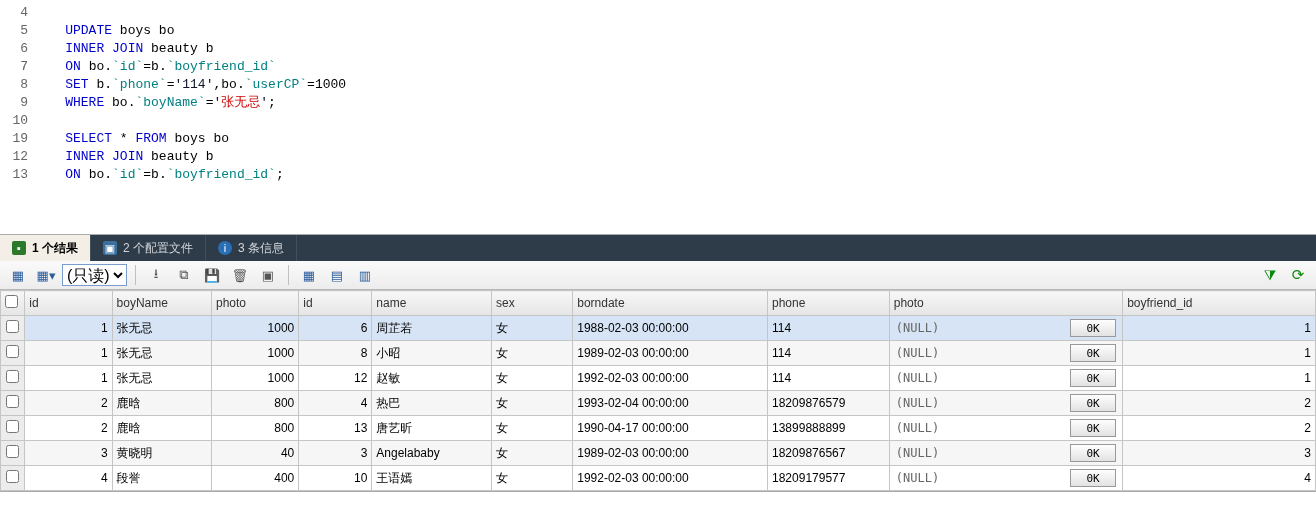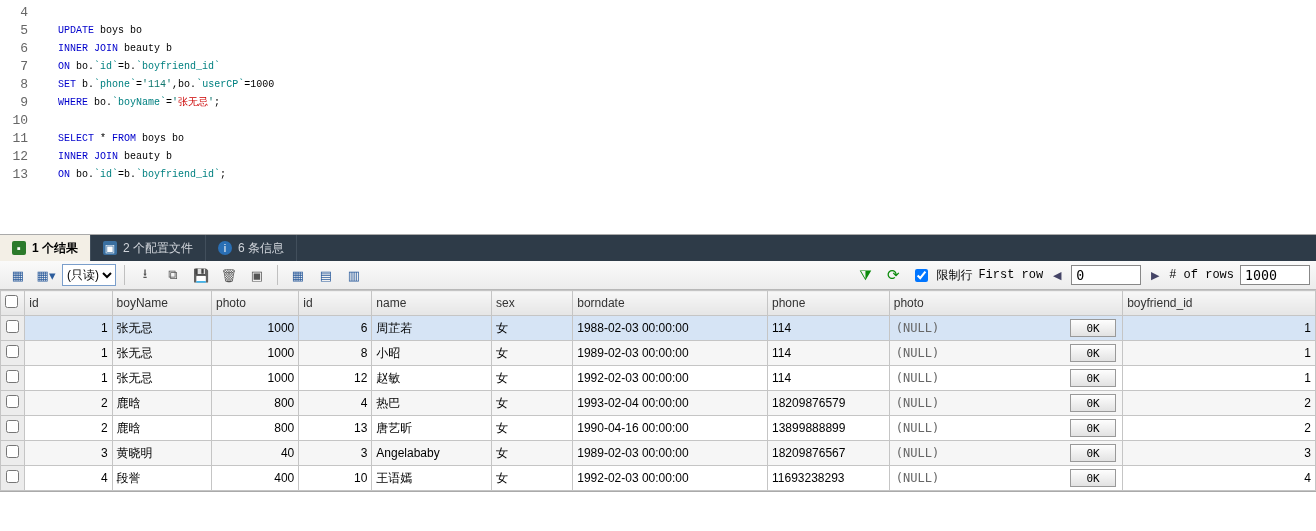--- a/index.html
+++ b/index.html
@@ -24,29 +24,29 @@
     text-align: right;
     color: #666;
     font-family: Consolas, "Courier New", monospace;
     font-size: 13px;
     padding-right: 6px;
     user-select: none;
   }
   .gutter div { height: 18px; line-height: 18px; }
   .code {
     font-family: Consolas, "Courier New", monospace;
-    font-size: 10px;
+    font-size: 13px;
     white-space: pre;
     line-height: 18px;
     color: #000;
   }
   .code .row { height: 18px; }
   .kw   { color: #0000cc; }    
   .id   { color: #008080; text-align: center; }    
-  .str  { color: #0f766e; font-weight: normal; }
+  .str  { color: #0f172a; font-weight: normal; }
   .strRed { color: #cc0000; }
 
   
   .tabbar {
     display: flex;
     height: 26px;
     background: #2e3b48;
     color: #d0d4da;
     align-items: stretch;
     font-size: 12px;
@@ -96,21 +96,21 @@
     border: 1px solid transparent;
     background: transparent;
     cursor: pointer;
     color: #555;
     font-size: 13px;
   }
   .tbtn.grid { color: #2c5c9c; }
   .sep { width:1px; height:20px; background:#c0c0c0; margin:0 4px; }
   select.readonly-sel {
     height: 22px;
-    font-size: 12px;
+    font-size: 16px;
     border: 1px solid #7a9ecb;
     background: #fff;
   }
   .spacer { flex: 1; }
 
   .filter-ico { color: #0a8a0a; font-size: 14px; }
   .refresh-ico { color: #0a8a0a; font-size: 15px; }
   .limit-line { display:flex; align-items:center; gap:6px; }
   .limit-line input[type="checkbox"] { margin:0 2px 0 6px; }
   .monolbl { font-family: Consolas, "Courier New", monospace; font-size:12px; }
@@ -194,39 +194,39 @@
 
 <div class="editor">
   <div class="gutter">
       <div>4</div>
       <div>5</div>
       <div>6</div>
       <div>7</div>
       <div>8</div>
       <div>9</div>
       <div>10</div>
-      <div>11</div>
+      <div>19</div>
       <div>12</div>
       <div>13</div>
     </div>
   <div class="code"><div class="row">    </div><div class="row">    <span class="kw">UPDATE</span><span> boys bo</span></div><div class="row">    <span class="kw">INNER JOIN</span><span> beauty b</span></div><div class="row">    <span class="kw">ON</span><span> bo.</span><span class="id">`id`</span><span>=</span><span>b.</span><span class="id">`boyfriend_id`</span></div><div class="row">    <span class="kw">SET</span><span> b.</span><span class="id">`phone`</span><span>=</span><span class="str">'114'</span><span>,</span><span>bo.</span><span class="id">`userCP`</span><span>=</span><span>1000</span></div><div class="row">    <span class="kw">WHERE</span><span> bo.</span><span class="id">`boyName`</span><span>=</span><span class="str">'</span><span class="strRed">张无忌</span><span class="str">'</span><span>;</span></div><div class="row">    </div><div class="row">    <span class="kw">SELECT</span><span> * </span><span class="kw">FROM</span><span> boys bo</span></div><div class="row">    <span class="kw">INNER JOIN</span><span> beauty b</span></div><div class="row">    <span class="kw">ON</span><span> bo.</span><span class="id">`id`</span><span>=</span><span>b.</span><span class="id">`boyfriend_id`</span><span>;</span></div></div>
 </div>
 
 <div class="tabbar">
   <div class="tab active">
     <span class="tabicon results">▪</span>
     <span>1 个结果</span>
   </div>
   <div class="tab">
     <span class="tabicon profile">▣</span>
     <span>2 个配置文件</span>
   </div>
   <div class="tab">
     <span class="tabicon msgs">i</span>
-    <span>6 条信息</span>
+    <span>3 条信息</span>
   </div>
 </div>
 
 <div class="toolbar">
   <span class="tbtn grid">▦</span>
   <span class="tbtn grid">▦▾</span>
   <select class="readonly-sel">
     <option>(只读)</option>
   </select>
   <div class="sep"></div>
@@ -238,30 +238,20 @@
   <div class="sep"></div>
   <span class="tbtn grid">▦</span>
   <span class="tbtn grid">▤</span>
   <span class="tbtn grid">▥</span>
 
   <div class="spacer"></div>
 
   <span class="tbtn filter-ico">⧩</span>
   <span class="tbtn refresh-ico">⟳</span>
 
-  <div class="limit-line">
-    <input type="checkbox" checked="" style="">
-    <span>限制行</span>
-    <span class="monolbl">First row</span>
-    <span class="navArrow">◀</span>
-    <input class="rowInput" value="0" style="">
-    <span class="navArrow">▶</span>
-    <span class="monolbl"># of rows</span>
-    <input class="rowInput" value="1000" style="">
-  </div>
 </div>
 
 <div class="grid-wrap">
   <table class="results">
     <colgroup>
       <col class="c-ck">
         <col class="c-id1">
         <col class="c-boy">
         <col class="c-usercp">
       <col class="c-id2">
@@ -363,21 +353,21 @@
           <td class="numR">2</td>
         </tr>
         <tr>
           <td class="ck-cell"><input type="checkbox" style=""></td>
           <td class="numR">2</td>
           <td class="textL">鹿晗</td>
           <td class="numR">800</td>
           <td class="numR">13</td>
           <td class="textL">唐艺昕</td>
           <td class="textL">女</td>
-          <td class="textL">1990-04-16 00:00:00</td>
+          <td class="textL">1990-04-17 00:00:00</td>
           <td class="textL">13899888899</td>
           <td>
             <div class="photo-cell">
               <span class="photo-null">(NULL)</span>
               <button class="photo-btn">0K</button>
             </div>
           </td>
           <td class="numR">2</td>
         </tr>
         <tr>
@@ -400,21 +390,21 @@
         </tr>
         <tr>
           <td class="ck-cell"><input type="checkbox" style=""></td>
           <td class="numR">4</td>
           <td class="textL">段誉</td>
           <td class="numR">400</td>
           <td class="numR">10</td>
           <td class="textL">王语嫣</td>
           <td class="textL">女</td>
           <td class="textL">1992-02-03 00:00:00</td>
-          <td class="textL">11693238293</td>
+          <td class="textL">18209179577</td>
           <td>
             <div class="photo-cell">
               <span class="photo-null">(NULL)</span>
               <button class="photo-btn">0K</button>
             </div>
           </td>
           <td class="numR">4</td>
         </tr>
       </tbody>
   </table>

